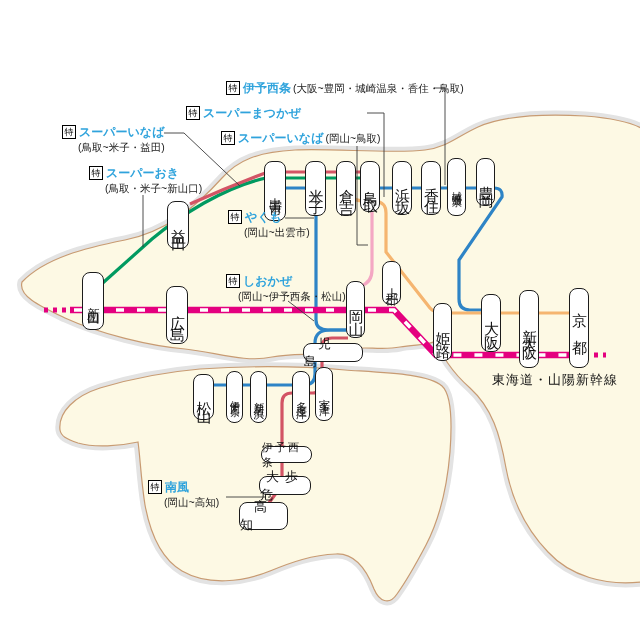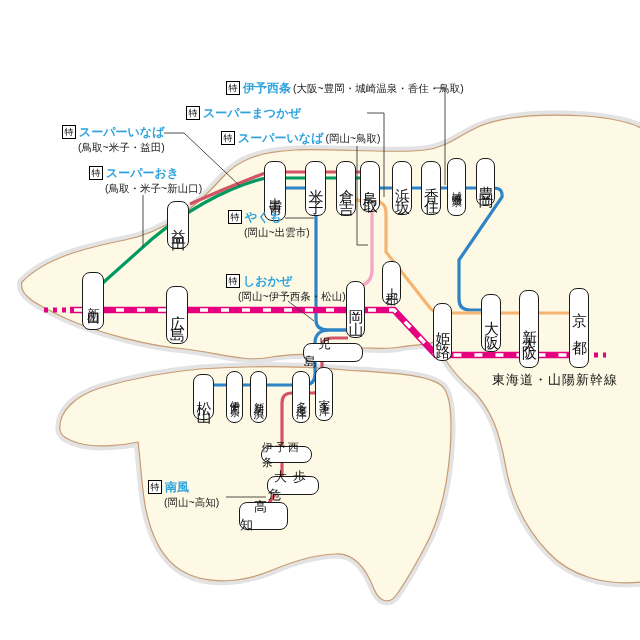--- a/index.html
+++ b/index.html
@@ -111,21 +111,21 @@
   <div class="st stv fs15 ls14" style="left:481px;top:294px;width:20px;height:58px;">大阪</div>
   <div class="st stv fs15 ls8" style="left:519px;top:290px;width:20px;height:78px;">新大阪</div>
   <div class="st stv fs15 ls28" style="left:569px;top:288px;width:20px;height:80px;">京都</div>
   <div class="st hz fs13" style="left:303px;top:343px;width:60px;height:19px;">児島</div>
   <div class="st stv fs15 ls8" style="left:193px;top:374px;width:21px;height:46px;">松山</div>
   <div class="st stv fs10 ls2" style="left:226px;top:371px;width:17px;height:52px;">伊予西条</div>
   <div class="st stv fs11 ls3" style="left:250px;top:371px;width:17px;height:52px;">新居浜</div>
   <div class="st stv fs11 ls3" style="left:292px;top:371px;width:18px;height:52px;">多度津</div>
   <div class="st stv fs11 ls3" style="left:315px;top:367px;width:18px;height:54px;">宇多津</div>
   <div class="st fs11 ls2" style="left:261px;top:446px;width:51px;height:17px;">伊予西条</div>
-  <div class="st fs13 ls6" style="left:267px;top:476px;width:52px;height:19px;text-indent:6px;">大歩危</div>
+  <div class="st fs13 ls6" style="left:259px;top:476px;width:52px;height:19px;text-indent:6px;">大歩危</div>
   <div class="st hz fs13" style="left:239px;top:502px;width:49px;height:28px;">高知</div>
 
   <div class="train" style="left:226px;top:81px;">
     <div class="trow">
       <span class="badge">特</span>
       <span class="tname">伊予西条</span>
       <span class="troute">(大阪~豊岡・城崎温泉・香住・鳥取)</span>
     </div>
   </div>
 

